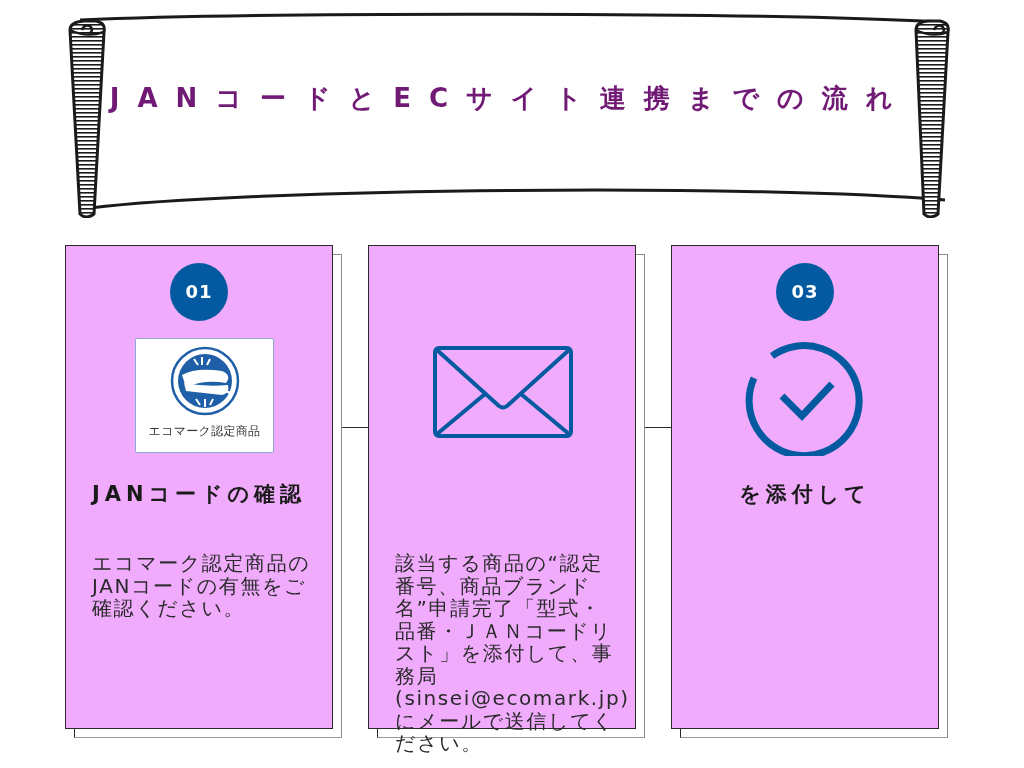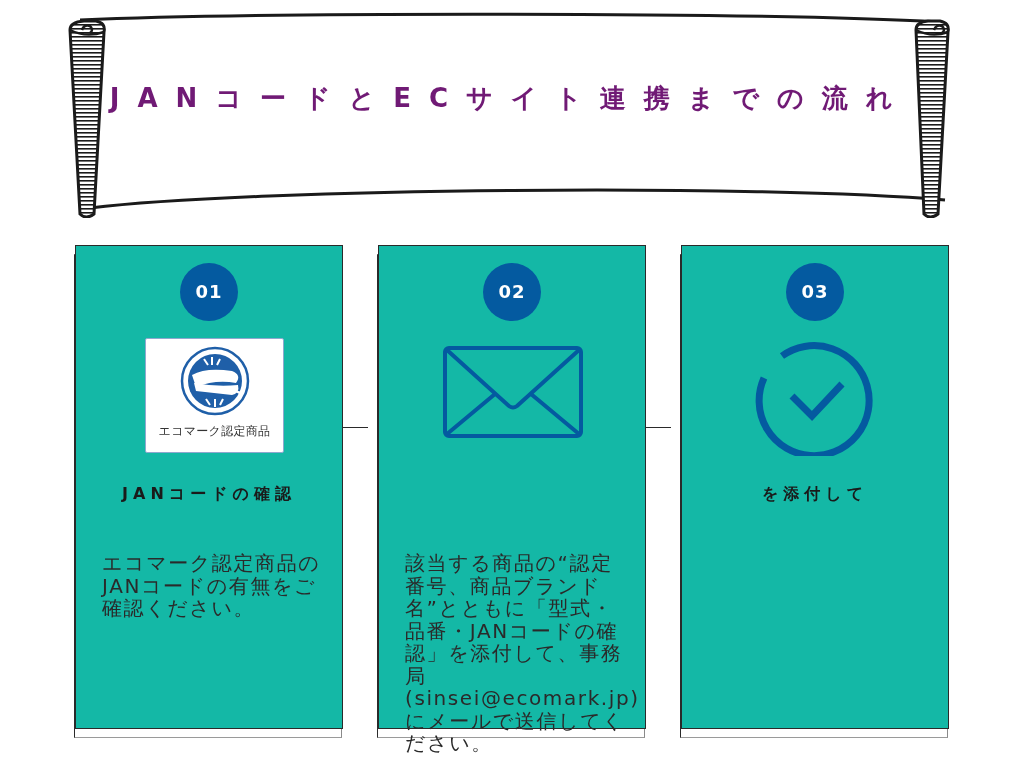--- a/index.html
+++ b/index.html
@@ -8,28 +8,28 @@
     .banner { position:absolute; left:60px; top:8px; width:900px; height:210px; }
     .banner svg { position:absolute; left:0; top:0; }
     .banner-title { position:absolute; left:0; right:0; text-align:center; color:#701a75;
                     font-weight:bold; font-size:26px; letter-spacing:18px; line-height:40px; }
     .banner-title.l1 { top:70px; }
     .banner-title.l2 { top:109px; }
     .card-wrap { position:absolute; top:245px; width:278px; height:494px; }
     .card-back { position:absolute; left:9px; top:9px; width:268px; height:484px;
                  border:1.5px solid #2a2a2a; border-bottom-color:#9a9a9a; border-right-color:#8a8a8a;
                  border-top-color:#8a8a8a; background:#fff; box-sizing:border-box; }
-    .card { position:absolute; left:10px; top:0; width:268px; height:484px; border:1.5px solid #2a2a2a;
-            background:#14b8a6; box-sizing:border-box; }
+    .card { position:absolute; left:0; top:0; width:268px; height:484px; border:1.5px solid #2a2a2a;
+            background:#f0abfc; box-sizing:border-box; }
     .num { position:absolute; left:50%; top:17px; width:58px; height:58px; margin-left:-29px;
            border-radius:50%; background:#045aa0; color:#fff; font-weight:bold; font-size:18px;
            line-height:58px; text-align:center; letter-spacing:1px; }
     .icon-area { position:absolute; left:0; right:0; top:90px; height:115px; }
     .card-title { position:absolute; left:0; right:0; top:232px; text-align:center; font-weight:bold;
-                  font-size:16px; letter-spacing:5px; line-height:32px; color:#1a1a1a; }
+                  font-size:21px; letter-spacing:5px; line-height:32px; color:#1a1a1a; }
     .card-body { position:absolute; left:26px; right:18px; top:306px; font-size:20px; line-height:22.5px;
                  letter-spacing:1.6px; color:#2a2a2a; }
     .connector { position:absolute; height:0; border-top:1.2px solid #2a2a2a; top:427px; }
     .logo-box { position:absolute; left:69px; top:2px; width:139px; height:115px; border:1.5px solid #8ea8cf;
                 border-radius:2px; box-sizing:border-box; background:#fff; }
     .logo-label { position:absolute; left:0; right:0; bottom:12px; text-align:center; font-size:12px;
                   color:#333; letter-spacing:0.3px; }
   </style>
 </head>
 <body>
@@ -80,29 +80,28 @@
       </div>
     </div>
     <div class="card-title">JANコードの確認</div>
     <div class="card-body">エコマーク認定商品のJANコードの有無をご確認ください。</div>
   </div>
 </div>
 
 <div class="card-wrap" style="left:368px;">
   <div class="card-back"></div>
   <div class="card">
-    <div class="num">02</div>
     <div class="icon-area">
       <svg width="268" height="115" viewBox="0 0 268 115">
         <rect x="66" y="12" width="136" height="88" rx="4" fill="none" stroke="#045aa0" stroke-width="4"></rect>
         <path d="M68 14 L 130 70 Q 134 73 138 70 L 200 14" fill="none" stroke="#045aa0" stroke-width="4" stroke-linejoin="round"></path>
         <path d="M68 98 L 116 58 M200 98 L 152 58" fill="none" stroke="#045aa0" stroke-width="4"></path>
       </svg>
     </div>
-    <div class="card-body" style="top:306px;">該当する商品の“認定番号、商品ブランド名”とともに「型式・品番・JANコードの確認」を添付して、事務局(sinsei@ecomark.jp) にメールで送信してください。</div>
+    <div class="card-body" style="top:306px;">該当する商品の“認定番号、商品ブランド名”申請完了「型式・品番・ＪＡＮコードリスト」を添付して、事務局(sinsei@ecomark.jp) にメールで送信してください。</div>
   </div>
 </div>
 
 <div class="card-wrap" style="left:671px;padding-left:23px;">
   <div class="card-back"></div>
   <div class="card">
     <div class="num">03</div>
     <div class="icon-area">
       <svg width="268" height="120" viewBox="0 0 268 120">
         <path d="M100 20 A 55 55 0 1 1 82 42" fill="none" stroke="#045aa0" stroke-width="7"></path>

